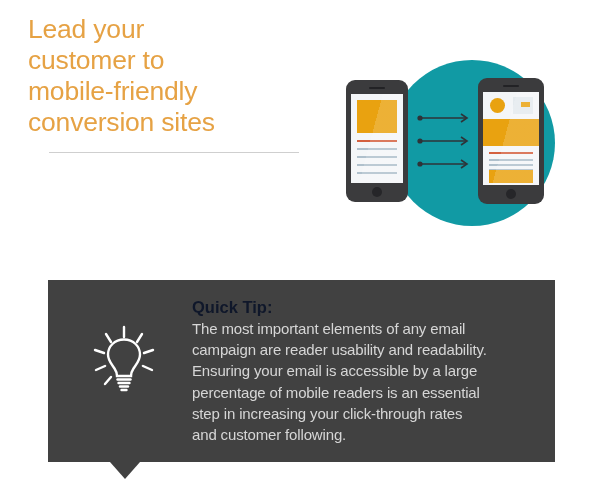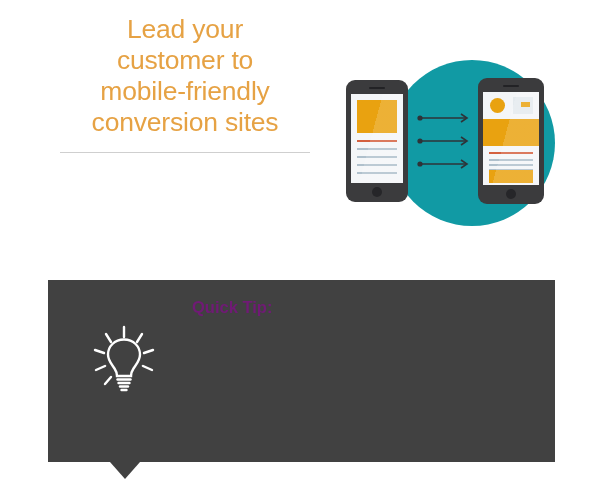--- a/index.html
+++ b/index.html
@@ -18,23 +18,23 @@
   
   #top-section {
     position: absolute;
     left: 0; top: 0;
     width: 600px; height: 270px;
   }
 
   
   #headline-block {
     position: absolute;
-    left: 39px; top: 14px;
+    left: 28px; top: 14px;
     width: 292px;
-    text-align: center;
+    text-align: left;
   }
   #headline {
     color: #E6A244;
     font-size: 26.5px;
     line-height: 31px;
     font-weight: 400;
     letter-spacing: -0.2px;
     margin: 0;
     white-space: pre-line;
   }
@@ -194,21 +194,21 @@
     position: absolute;
     left: 87px; top: 322px;
     width: 76px; height: 76px;
   }
   #tip-text-block {
     position: absolute;
     left: 192px; top: 297px;
     width: 352px;
   }
   #tip-title {
-    color: #701a75;
+    color: #0f172a;
     font-size: 16.5px;
     line-height: 21px;
     font-weight: 700;
     margin: 0;
   }
   #tip-body {
     color: #D6D6D6;
     font-size: 15px;
     line-height: 21.2px;
     margin: 0;
@@ -308,13 +308,19 @@
       <line x1="30.5" y1="57.5" x2="43.5" y2="57.5"></line>
       <line x1="31.5" y1="61" x2="42.5" y2="61"></line>
       <line x1="33" y1="64.5" x2="41" y2="64.5"></line>
       <line x1="34.5" y1="68" x2="39.5" y2="68"></line>
     </g>
   </svg>
 </div>
 
 <div id="tip-text-block">
   <div id="tip-title">Quick Tip:</div>
+  <div id="tip-body">The most important elements of any email
+campaign are reader usability and readability.
+Ensuring your email is accessible by a large
+percentage of mobile readers is an essential
+step in increasing your click-through rates
+and customer following.</div>
 </div>
 
 </body></html>

